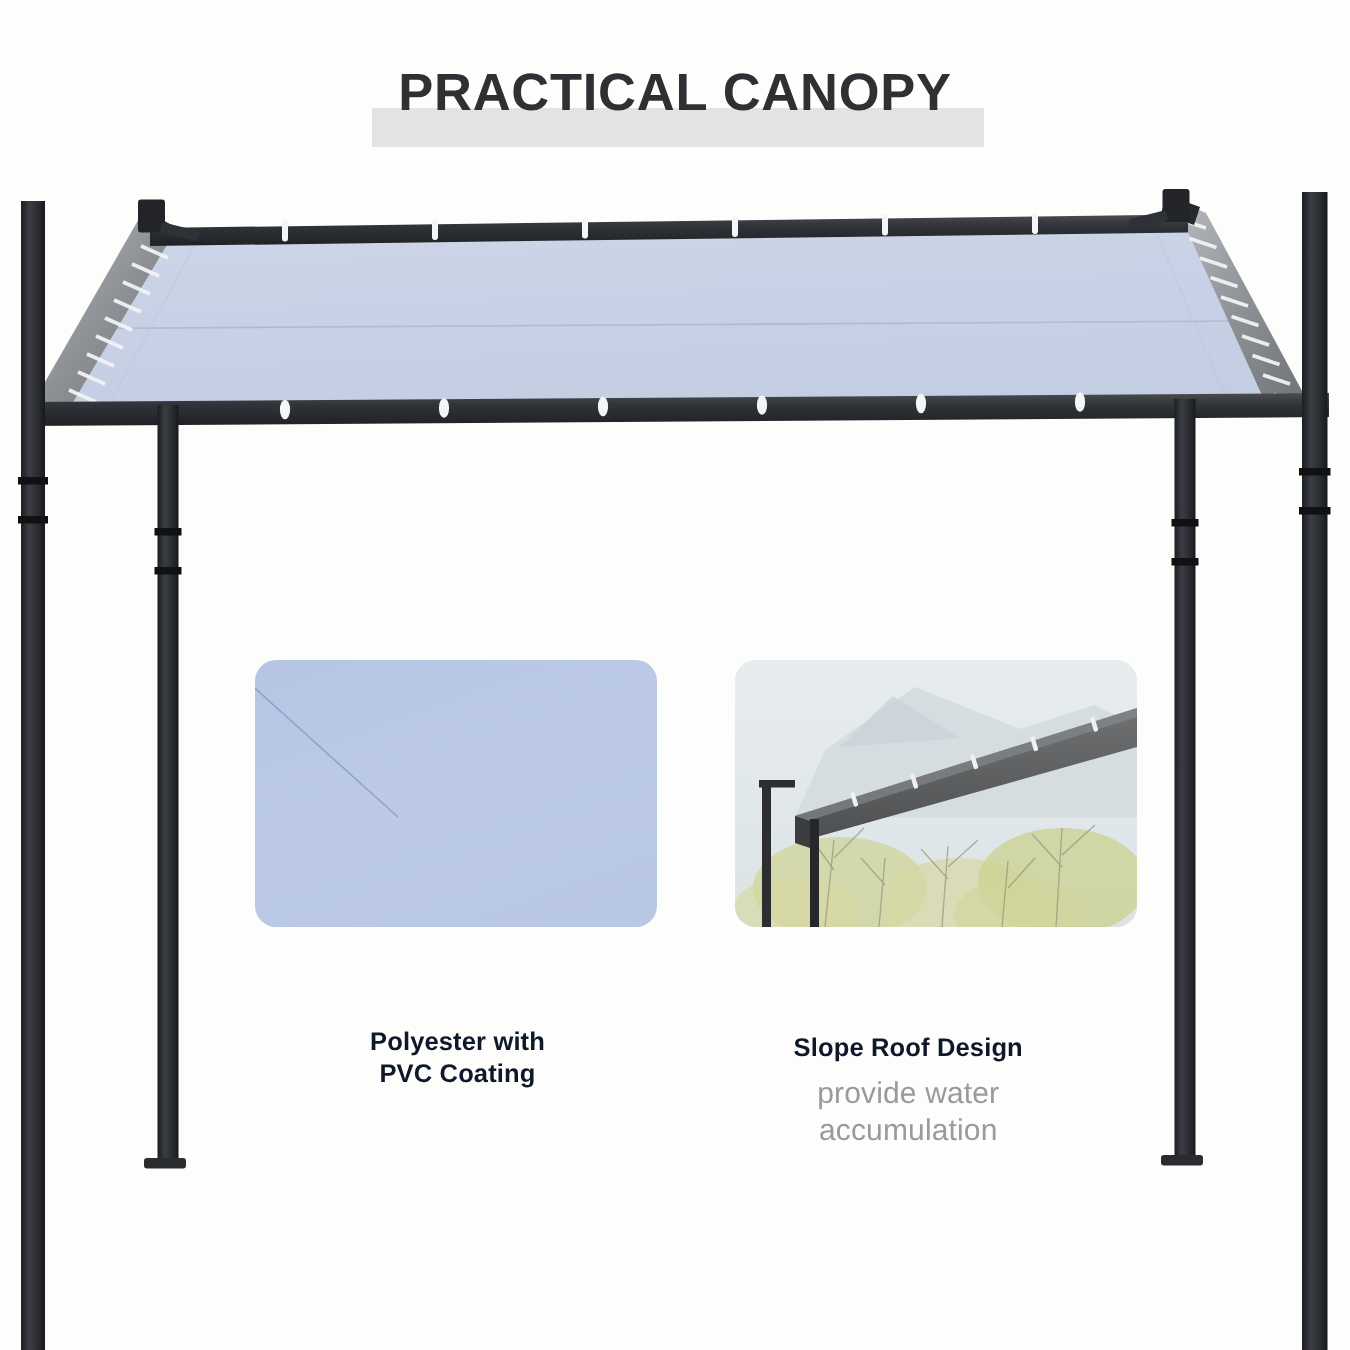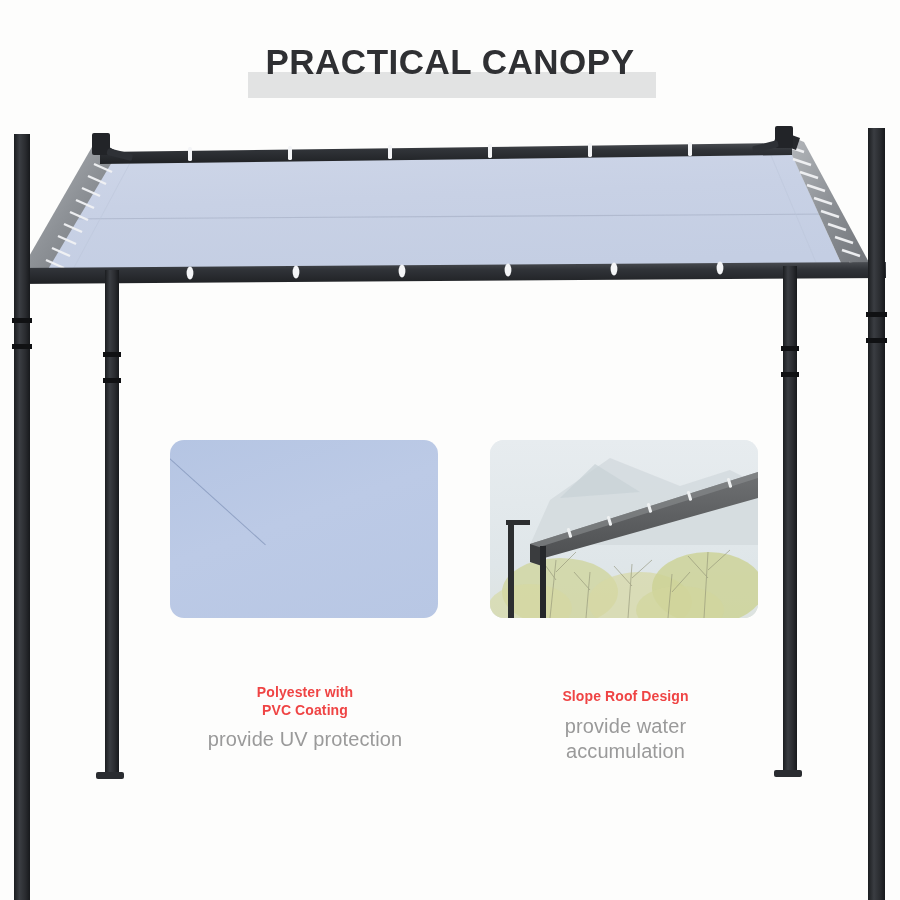--- a/index.html
+++ b/index.html
@@ -91,34 +91,34 @@
     background: linear-gradient(180deg, #e9edf0 0%, #e4e9ee 45%, #dfe6e4 62%, #d8ddd2 100%);
   }
 
   
   .caption {
     position: absolute;
     text-align: center;
     line-height: 1.25;
   }
   .caption .headline {
-    font-size: 14px;
+    font-size: 17px;
     font-weight: bold;
-    color: #ef4444;
+    color: #0f172a;
     letter-spacing: 0.1px;
   }
   .caption .subline {
     font-size: 20px;
     font-weight: normal;
     color: #9a9a9a;
     letter-spacing: 0.1px;
     margin-top: 8px;
   }
   #caption-fabric { left: 150px; top: 684px; width: 310px; }
-  #caption-slope  { left: 488px; top: 688px; width: 275px; }
+  #caption-slope  { left: 468px; top: 688px; width: 275px; }
 </style>
 </head>
 <body>
 
 <div id="stage">
 
   <div id="title-block">
     <div id="title-highlight"></div>
     <div id="title-text">PRACTICAL CANOPY</div>
   </div>
@@ -312,21 +312,20 @@
         <rect x="16" y="80" width="24" height="5" fill="#2c2e30"></rect>
       </g>
     </svg>
   </div>
 
   <div id="caption-fabric" class="caption">
     <div class="headline">
       <span>Polyester with</span><br>
       <span>PVC Coating</span>
     </div>
-    <div class="subline">provide UV protection</div>
   </div>
 
   <div id="caption-slope" class="caption">
     <div class="headline">Slope Roof Design</div>
     <div class="subline">
       <span>provide water</span><br>
       <span>accumulation</span>
     </div>
   </div>
 

